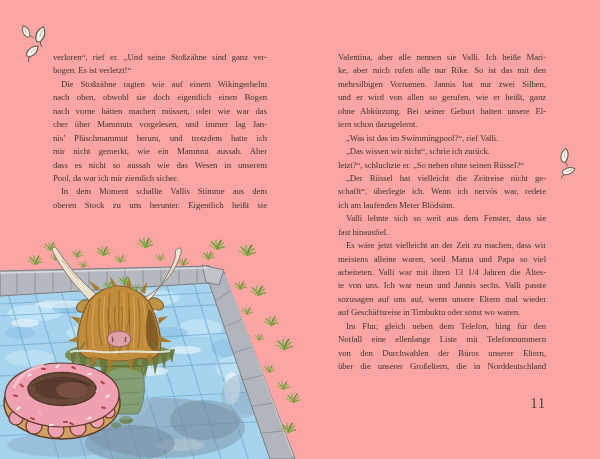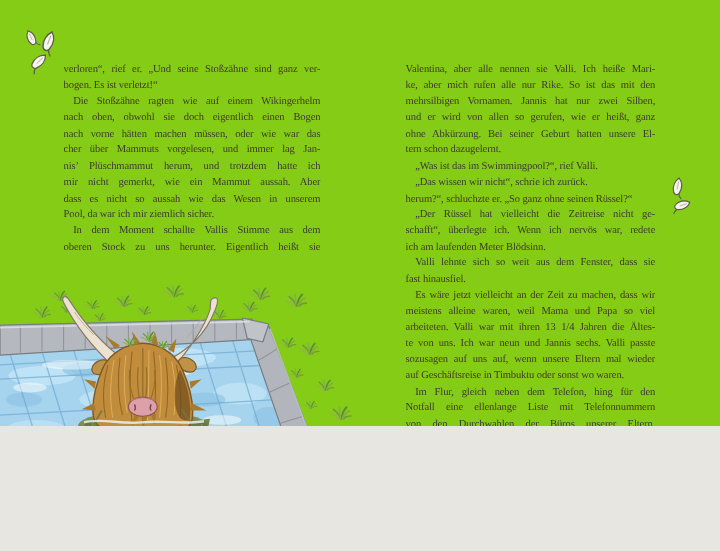--- a/index.html
+++ b/index.html
@@ -1,18 +1,18 @@
 <!DOCTYPE html>
 <html><head>
 <meta charset="utf-8">
 <style>
   html,body{margin:0;padding:0;background:#e8e6e0;}
   .spread{
-    position:relative;width:600px;height:355px;overflow:hidden;
-    background:#84cc16;
+    position:relative;width:600px;height:459px;overflow:hidden;
+    background:#fca5a5;
     font-family:"Liberation Serif","DejaVu Serif",serif;
     color:#3e3831;
     text-decoration:underline;
   }
   .textblock{position:absolute;font-size:8.8px;line-height:13.45px;letter-spacing:-0.1px;}
   .left-text{left:53px;top:51px;width:214px;}
   .right-text{left:338px;top:51px;width:208px;}
   .tline{text-align:justify;text-align-last:justify;height:13.45px;overflow:hidden;}
   .tline.plast{text-align-last:left;}
   .tline.indent{text-indent:8px;}
@@ -62,21 +62,21 @@
 
   <div class="textblock right-text" id="right-text">
       <div class="tline">Valentina, aber alle nennen sie Valli. Ich heiße Mari-</div>
       <div class="tline">ke, aber mich rufen alle nur Rike. So ist das mit den</div>
       <div class="tline">mehrsilbigen Vornamen. Jannis hat nur zwei Silben,</div>
       <div class="tline">und er wird von allen so gerufen, wie er heißt, ganz</div>
       <div class="tline">ohne Abkürzung. Bei seiner Geburt hatten unsere El-</div>
       <div class="tline plast">tern schon dazugelernt.</div>
       <div class="tline plast indent">„Was ist das im Swimmingpool?“, rief Valli.</div>
       <div class="tline plast indent">„Das wissen wir nicht“, schrie ich zurück.</div>
-      <div class="tline plast">herum?“, schluchzte er. „So ganz ohne seinen Rüssel?“</div>
+      <div class="tline plast">letzt?“, schluchzte er. „So neben ohne seinen Rüssel?“</div>
       <div class="tline indent">„Der Rüssel hat vielleicht die Zeitreise nicht ge-</div>
       <div class="tline">schafft“, überlegte ich. Wenn ich nervös war, redete</div>
       <div class="tline plast">ich am laufenden Meter Blödsinn.</div>
       <div class="tline indent">Valli lehnte sich so weit aus dem Fenster, dass sie</div>
       <div class="tline plast">fast hinausfiel.</div>
       <div class="tline indent">Es wäre jetzt vielleicht an der Zeit zu machen, dass wir</div>
       <div class="tline">meistens alleine waren, weil Mama und Papa so viel</div>
       <div class="tline">arbeiteten. Valli war mit ihren 13 1/4 Jahren die Ältes-</div>
       <div class="tline">te von uns. Ich war neun und Jannis sechs. Valli passte</div>
       <div class="tline">sozusagen auf uns auf, wenn unsere Eltern mal wieder</div>

